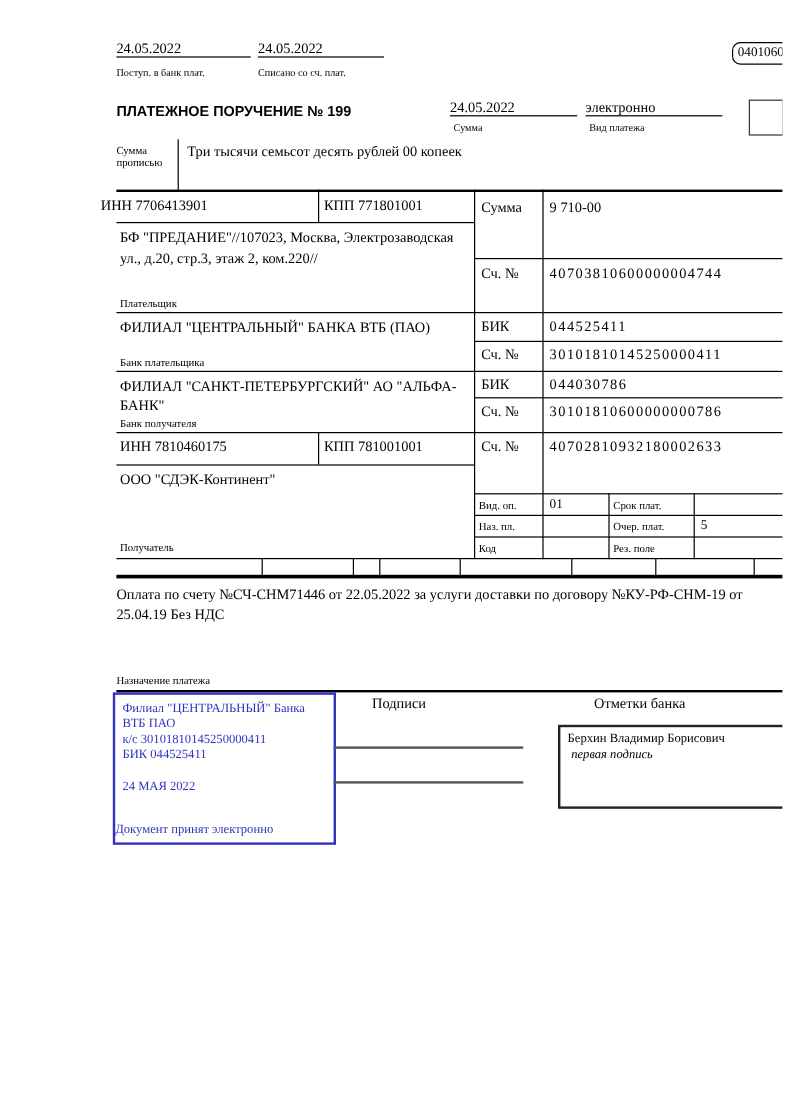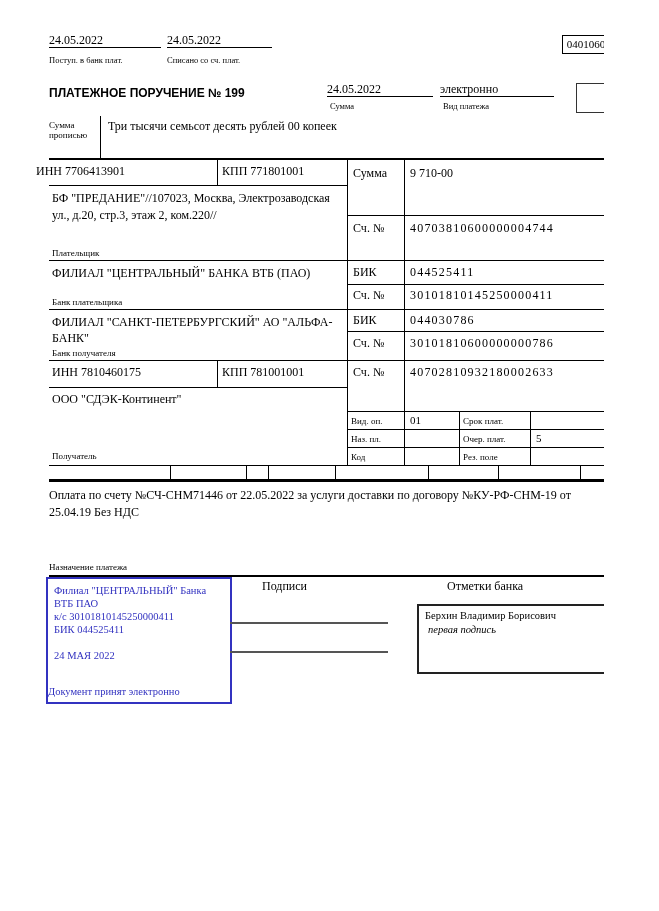--- a/index.html
+++ b/index.html
@@ -1,17 +1,17 @@
 <!DOCTYPE html>
 <html><head>
 <meta charset="utf-8">
 <style>
   html,body{margin:0;padding:0;background:#fff;}
   #page{position:relative;width:604px;height:911px;background:#ffffff;
-        font-family:"Liberation Serif","DejaVu Serif",serif;color:#000;overflow:hidden;}
+        font-family:"Liberation Serif","DejaVu Serif",serif;color:#000;overflow:hidden;margin-left:48px;}
   .abs{position:absolute;}
   .t12{font-size:12px;line-height:14px;}
   .t11{font-size:11px;line-height:13px;}
   .t9{font-size:9px;line-height:10px;}
   .t8{font-size:8.5px;line-height:9px;}
   .uline{border-bottom:1px solid #000;}
   .hl{position:absolute;background:#000;height:1px;}
   .vl{position:absolute;background:#000;width:1px;}
   .num{letter-spacing:1.2px;}
   .boxed{border:1px solid #000;}
@@ -23,21 +23,21 @@
 </style>
 </head>
 <body>
 
 <div id="page">
 
   <div class="abs t12 uline" style="left:49px;top:33px;width:112px;">24.05.2022</div>
   <div class="abs t8" style="left:49px;top:56px;">Поступ. в банк плат.</div>
   <div class="abs t12 uline" style="left:167px;top:33px;width:105px;">24.05.2022</div>
   <div class="abs t8" style="left:167px;top:56px;">Списано со сч. плат.</div>
-  <div class="abs t11 boxed" style="left:562px;top:35px;width:46px;height:17px;text-align:center;line-height:17px;">0401060</div>
+  <div class="abs t11 boxed" style="left:562px;top:35px;width:46px;height:17px;text-align:center;line-height:17px;border-radius:7px;">0401060</div>
 
   <div class="abs title" style="left:49px;top:86px;">ПЛАТЕЖНОЕ ПОРУЧЕНИЕ № 199</div>
   <div class="abs t12 uline" style="left:327px;top:82px;width:106px;">24.05.2022</div>
   <div class="abs t8" style="left:330px;top:102px;">Сумма</div>
   <div class="abs t12 uline" style="left:440px;top:82px;width:114px;">электронно</div>
   <div class="abs t8" style="left:443px;top:102px;">Вид платежа</div>
   <div class="abs" style="left:576px;top:83px;width:27px;height:28px;border:1.5px solid #333;"></div>
 
   <div class="abs t9" style="left:49px;top:120px;width:46px;">Сумма прописью</div>
   <div class="vl" style="left:100px;top:116px;height:43px;"></div>

